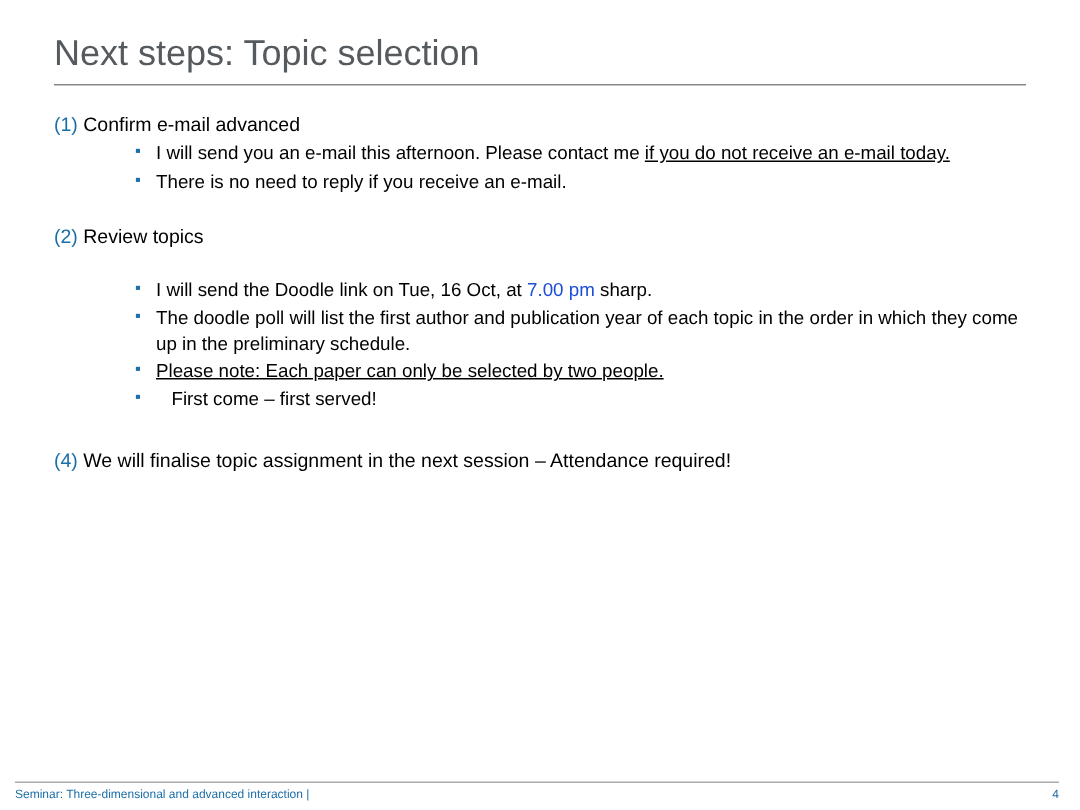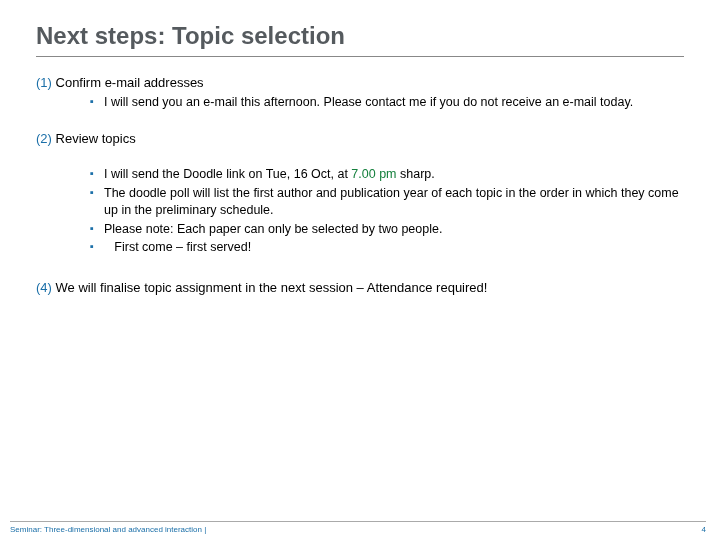--- a/index.html
+++ b/index.html
@@ -9,21 +9,21 @@
     font-family: Verdana, Tahoma, sans-serif;
     background: #fff;
     position: relative;
     overflow: hidden;
   }
   .slide {
     padding: 22px 36px 0 36px;
   }
   .title {
     font-size: 24px;
-    font-weight: 700;
+    font-weight: 400;
     color: #555a5e;
     border-bottom: 1px solid #888;
     padding-bottom: 6px;
     margin-bottom: 18px;
   }
   .section {
     margin-bottom: 20px;
   }
   .sec-head {
     font-size: 13px;
@@ -45,23 +45,23 @@
     margin-bottom: 2px;
   }
   .bullets li::before {
     content: "▪";
     position: absolute;
     left: 0;
     top: 0;
     color: #1b6fa8;
     font-size: 11px;
   }
-  .u { }
+  .u { text-decoration: underline; }
   .it { font-style: italic; }
-  .red { color: #15803d; }
+  .red { color: #1d4ed8; }
   .footer {
     position: absolute;
     bottom: 6px;
     left: 10px;
     right: 14px;
     border-top: 1px solid #aaa;
     padding-top: 3px;
     font-size: 8px;
     color: #1b6fa8;
     display: flex;
@@ -71,24 +71,25 @@
 </style>
 </head>
 <body>
 
 <div class="slide">
   <div class="title">Next steps: Topic selection</div>
 
   <div class="section">
     <div class="sec-head">
       <span class="sec-num">(1)</span>
-      <span>Confirm e-mail addresses</span>
+      <span>Confirm e-mail advanced</span>
     </div>
     <ul class="bullets">
       <li><span>I will send you an e-mail this afternoon. Please contact me </span><span class="u">if you do not receive an e-mail today.</span></li>
+      <li><span>There is no need to reply if you receive an e-mail.</span></li>
     </ul>
   </div>
 
   <div class="section">
     <div class="sec-head">
       <span class="sec-num">(2)</span>
       <span>Review topics</span>
     </div>
   </div>
 

